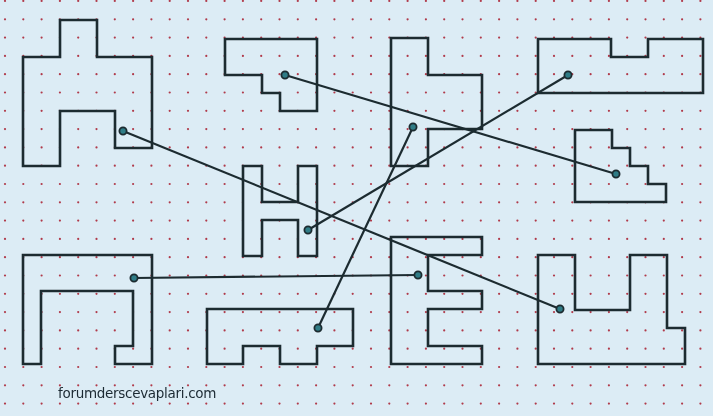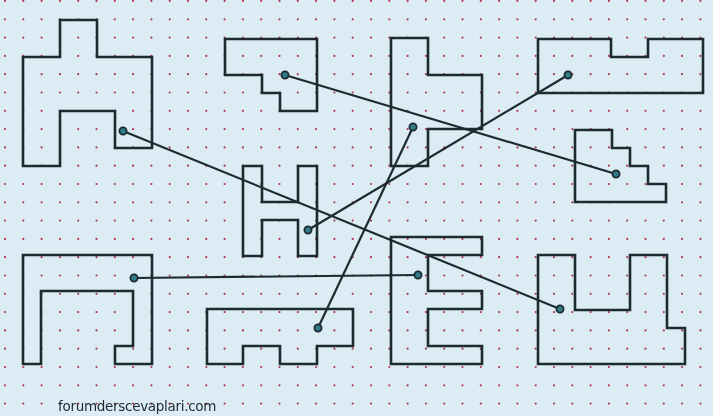--- a/index.html
+++ b/index.html
@@ -4,21 +4,21 @@
   <style>
     html, body { margin: 0; padding: 0; }
     body {
       width: 713px; height: 416px; overflow: hidden;
       background: #dcecf5;
       font-family: "DejaVu Sans", sans-serif;
     }
     .canvas { position: relative; width: 713px; height: 416px; }
     svg { position: absolute; left: 0; top: 0; }
     .watermark {
-      position: absolute; left: 58px; top: 398px;
+      position: absolute; left: 58px; top: 385px;
       font-family: "DejaVu Sans", sans-serif;
       font-size: 13.5px; color: #1c2a33; letter-spacing: -0.3px;
     }
   </style>
 </head>
 <body>
 
 <div class="canvas">
   <svg id="stage" width="713" height="416" viewBox="0 0 713 416">
     <g id="grid-layer">

